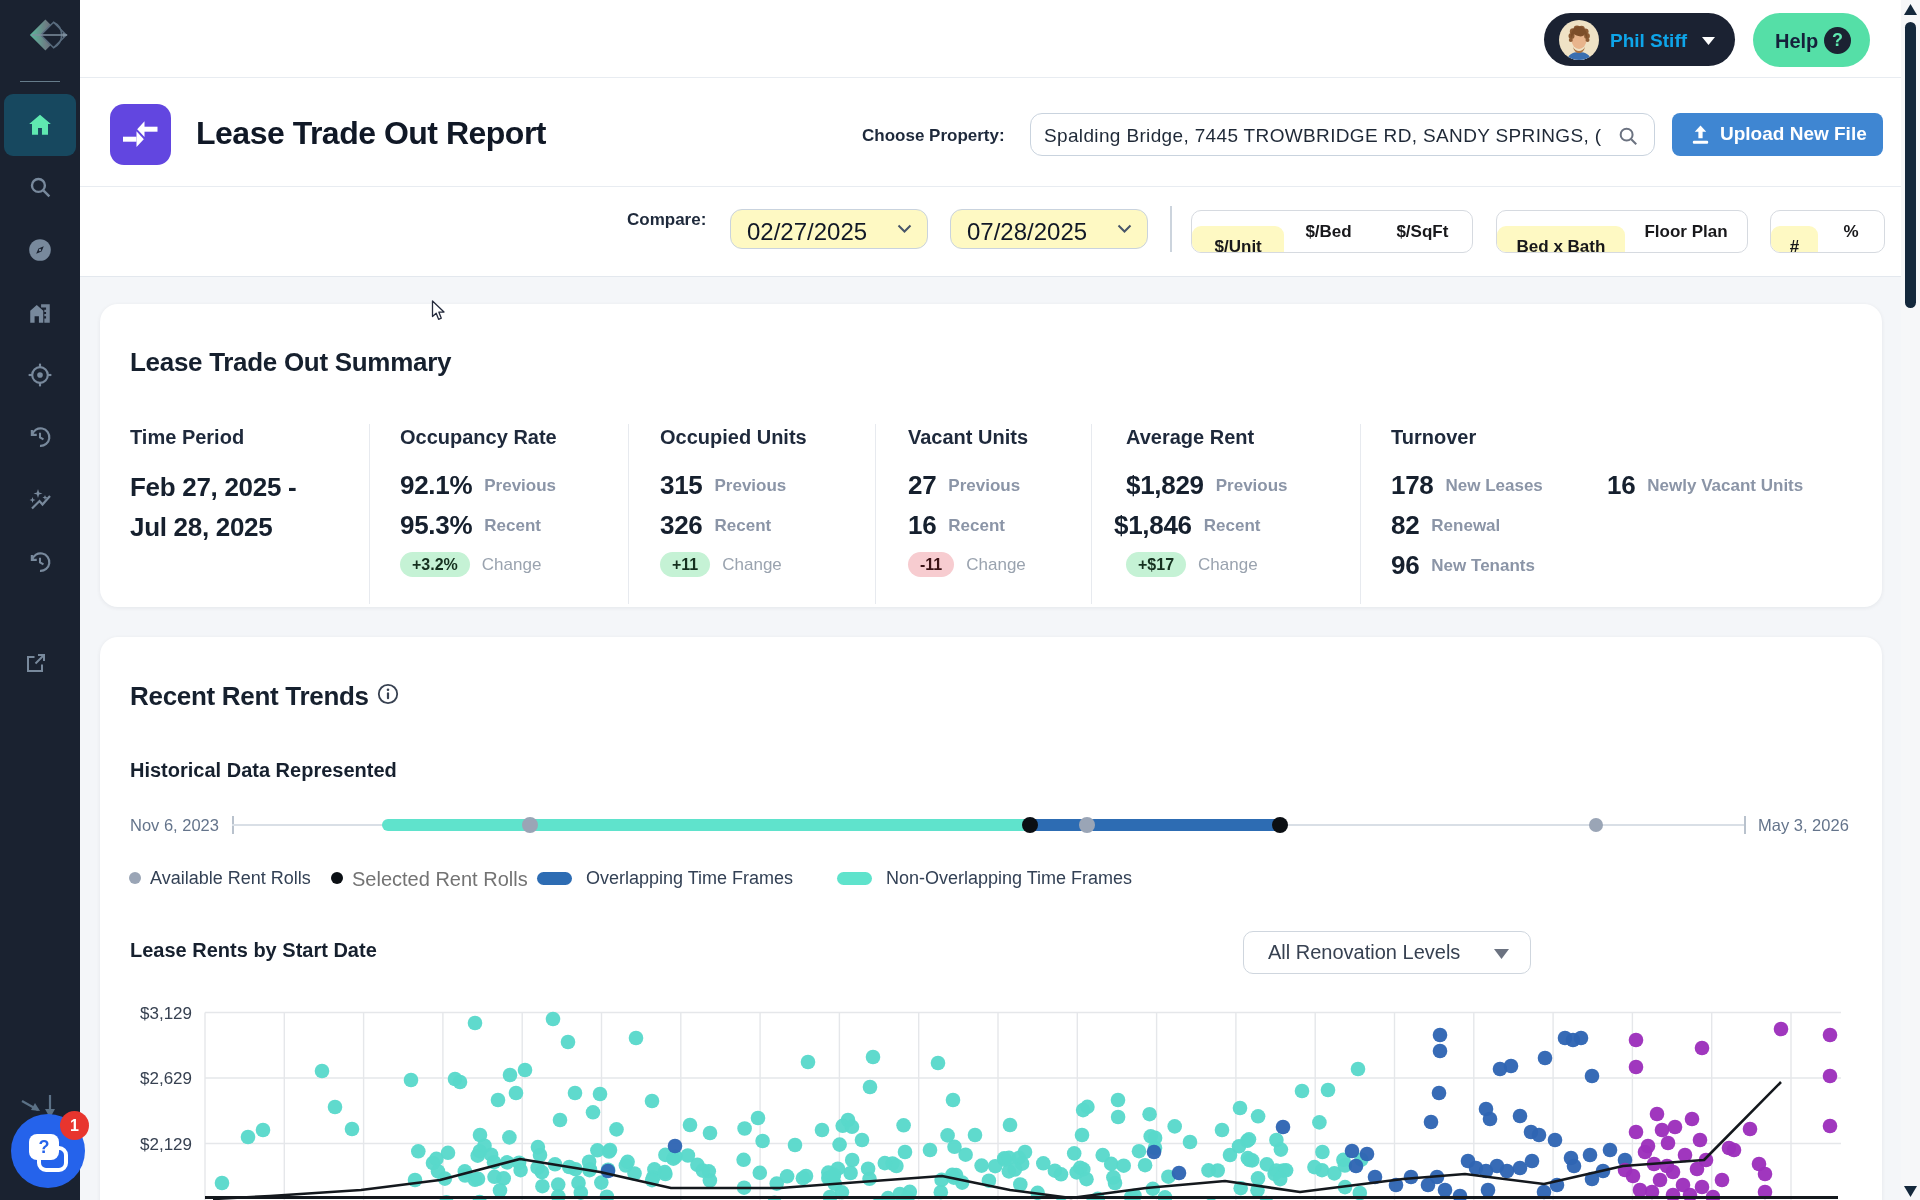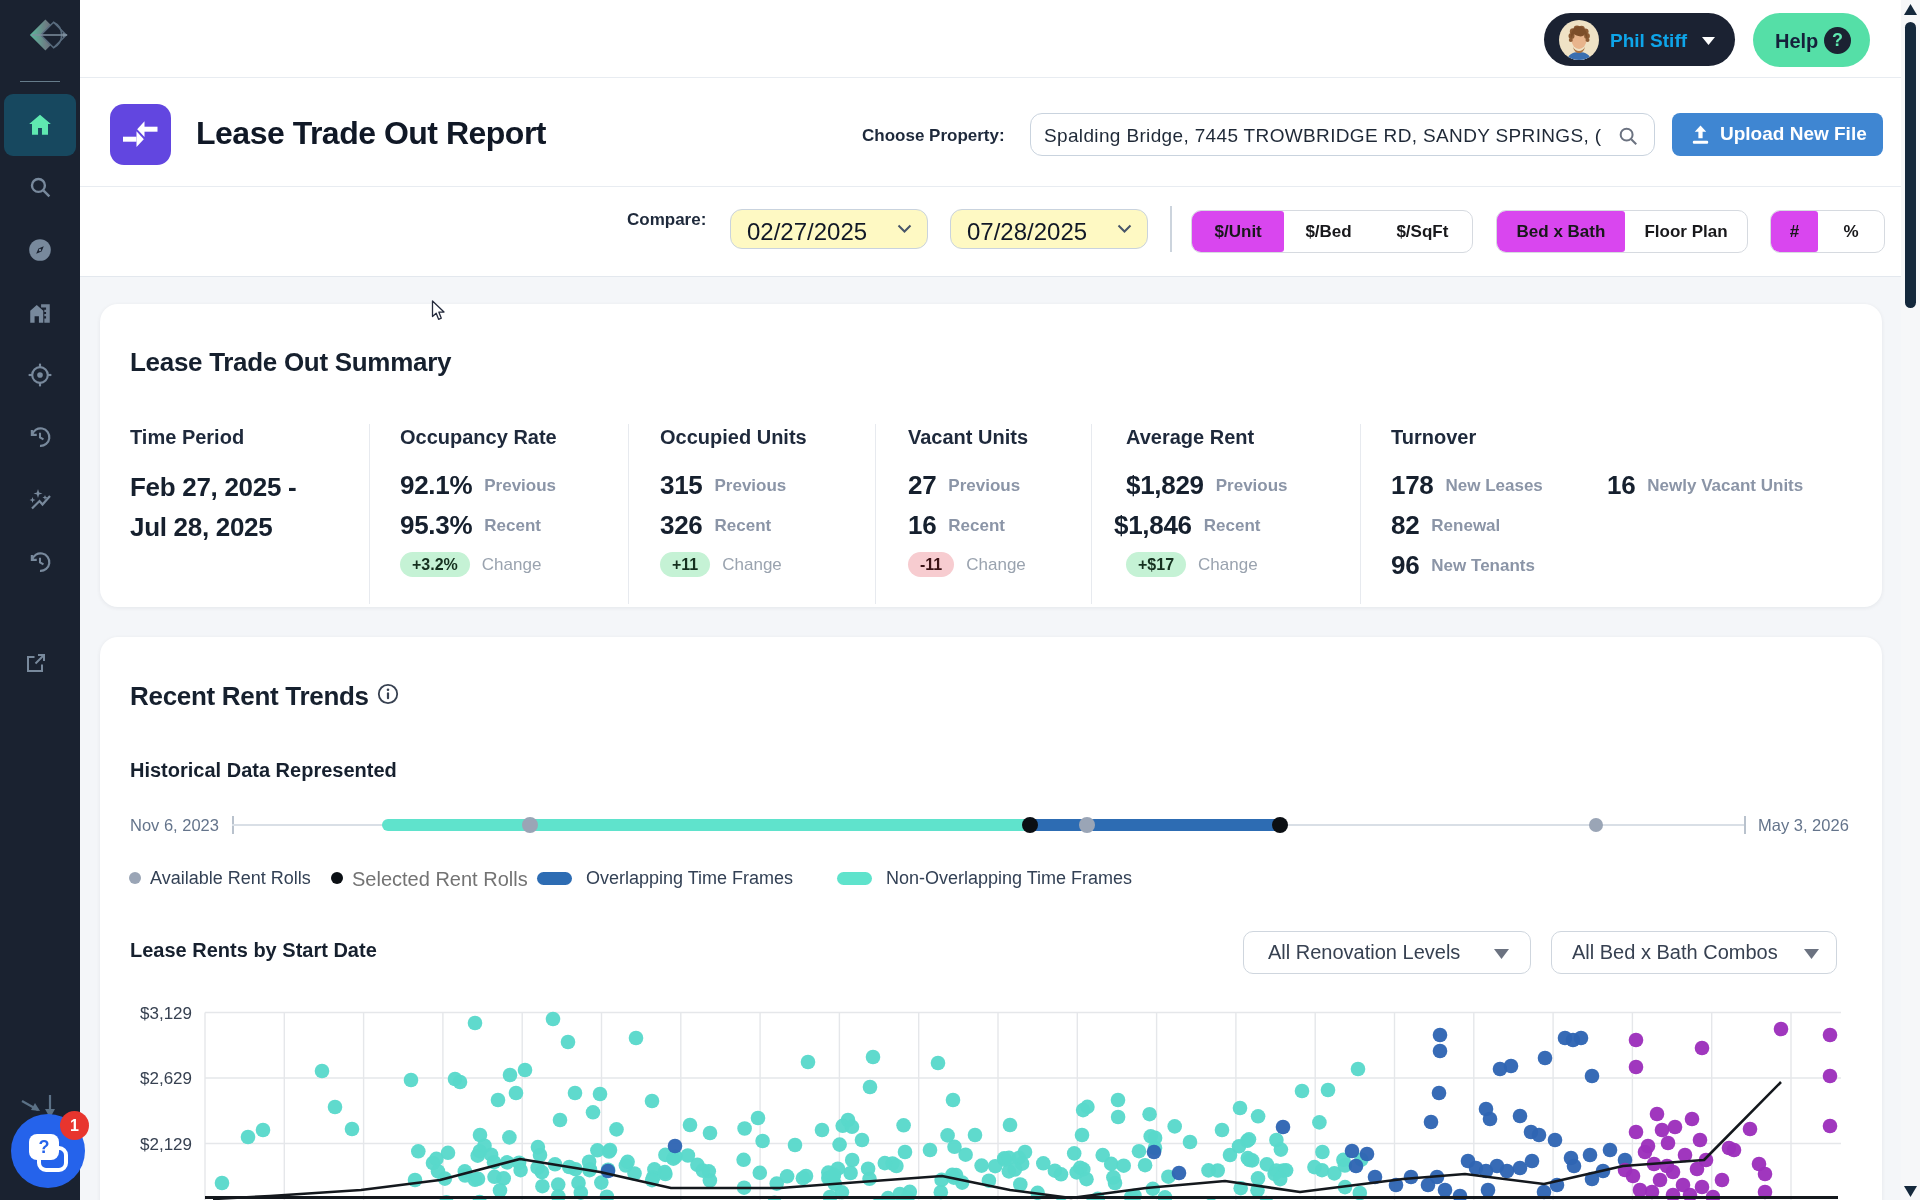--- a/index.html
+++ b/index.html
@@ -19,21 +19,21 @@
   #title { position:absolute; left:116px; top:37px; font-size:32px; font-weight:bold; color:#101826; letter-spacing:-0.5px; }
   #chooseprop { position:absolute; left:782px; top:48px; font-size:17px; font-weight:bold; color:#1e293b; }
   #propsearch { position:absolute; left:950px; top:35px; width:625px; height:43px; border:1.5px solid #c9d3de; border-radius:12px; background:#fff; }
   #propsearch span { position:absolute; left:13px; top:11px; font-size:19px; letter-spacing:0.35px; color:#1f2937; white-space:nowrap; overflow:hidden; width:575px; display:block;}
   #uploadbtn { position:absolute; left:1592px; top:35px; width:211px; height:43px; border-radius:8px; background:#3f86d2; color:#fff; font-size:19px; font-weight:bold; }
   
   #cmprow { position:absolute; left:80px; top:187px; width:1840px; height:90px; background:#fff; border-bottom:1px solid #e3e8ee; }
   .sel { position:absolute; top:22px; height:40px; border:1.5px solid #c9d3de; border-radius:12px; background:#fef9c3; font-size:24px; color:#111827; }
   .segwrap { position:absolute; top:23px; height:43px; background:#fff; border:1px solid #d6dae0; border-radius:10px; display:flex; overflow:hidden; }
   .seg { height:100%; display:flex; align-items:center; justify-content:center; font-size:17px; font-weight:bold; color:#18181b; }
-  .seg.on { background:#d946ef; border-radius:3px; }
+  .seg.on { background:#fef9c3; border-radius:9px;margin-top:15px; }
   
   .card { position:absolute; left:100px; width:1782px; background:#fff; border-radius:18px; box-shadow:0 1px 4px rgba(15,23,42,.07); }
   #sumcard { top:304px; height:303px;padding-left:16px; }
   #trendcard { top:637px; height:620px; }
   .ctitle { font-size:26px; font-weight:bold; color:#16202e; letter-spacing:-0.3px; }
   .colhead { font-size:20px; font-weight:bold; color:#1e293b; }
   .bigval { font-size:26px; font-weight:bold; color:#16202e; letter-spacing:-0.3px;}
   .mlabel { font-size:17px; font-weight:bold; color:#8b95a7; }
   .vrow { position:absolute; display:flex; align-items:center; gap:12px; white-space:nowrap; }
   .pill { display:inline-flex; align-items:center; justify-content:center; height:25px; border-radius:13px; font-size:16px; font-weight:bold; padding:0 12px; }
@@ -259,26 +259,20 @@
     <div class="abs" style="left:252px; top:231px; font-size:20px; color:#737373;">Selected Rent Rolls</div>
     <div class="abs" style="left:437px; top:235px; width:35px; height:13px; border-radius:7px; background:#2d6cb3;"></div>
     <div class="abs" style="left:486px; top:231px; font-size:18px; color:#334155;">Overlapping Time Frames</div>
     <div class="abs" style="left:737px; top:235px; width:35px; height:13px; border-radius:7px; background:#5fe3cc;"></div>
     <div class="abs" style="left:786px; top:231px; font-size:18px; color:#334155;">Non-Overlapping Time Frames</div>
 
     <div class="subhead abs" style="left:30px; top:302px;">Lease Rents by Start Date</div>
     <div class="abs" style="left:1143px; top:294px; width:288px; height:43px; border:1.5px solid #cfd6de; border-radius:10px; background:#fff;">
       <span class="abs" style="left:24px; top:9px; font-size:20px; color:#374151;">All Renovation Levels</span>
       <svg class="abs" style="left:250px; top:17px;" width="15" height="10" viewBox="0 0 15 10">
-          <polygon points="0,0 15,0 7.5,10" fill="#6b7280"></polygon>
-        </svg>
-    </div>
-    <div class="abs" style="left:1451px; top:294px; width:286px; height:43px; border:1.5px solid #cfd6de; border-radius:10px; background:#fff;">
-      <span class="abs" style="left:20px; top:9px; font-size:20px; color:#374151;">All Bed x Bath Combos</span>
-      <svg class="abs" style="left:252px; top:17px;" width="15" height="10" viewBox="0 0 15 10">
           <polygon points="0,0 15,0 7.5,10" fill="#6b7280"></polygon>
         </svg>
     </div>
 
     <svg class="abs" style="left:0; top:340px;" width="1782" height="223" viewBox="0 0 1782 223">
     <g stroke="#e5e7ea" stroke-width="1.4" fill="none">
     <line x1="105.0" y1="35.5" x2="1741.0" y2="35.5"></line>
     <line x1="105.0" y1="101.0" x2="1741.0" y2="101.0"></line>
     <line x1="105.0" y1="166.5" x2="1741.0" y2="166.5"></line>
     <line x1="105.0" y1="35.5" x2="105.0" y2="223.0"></line>

